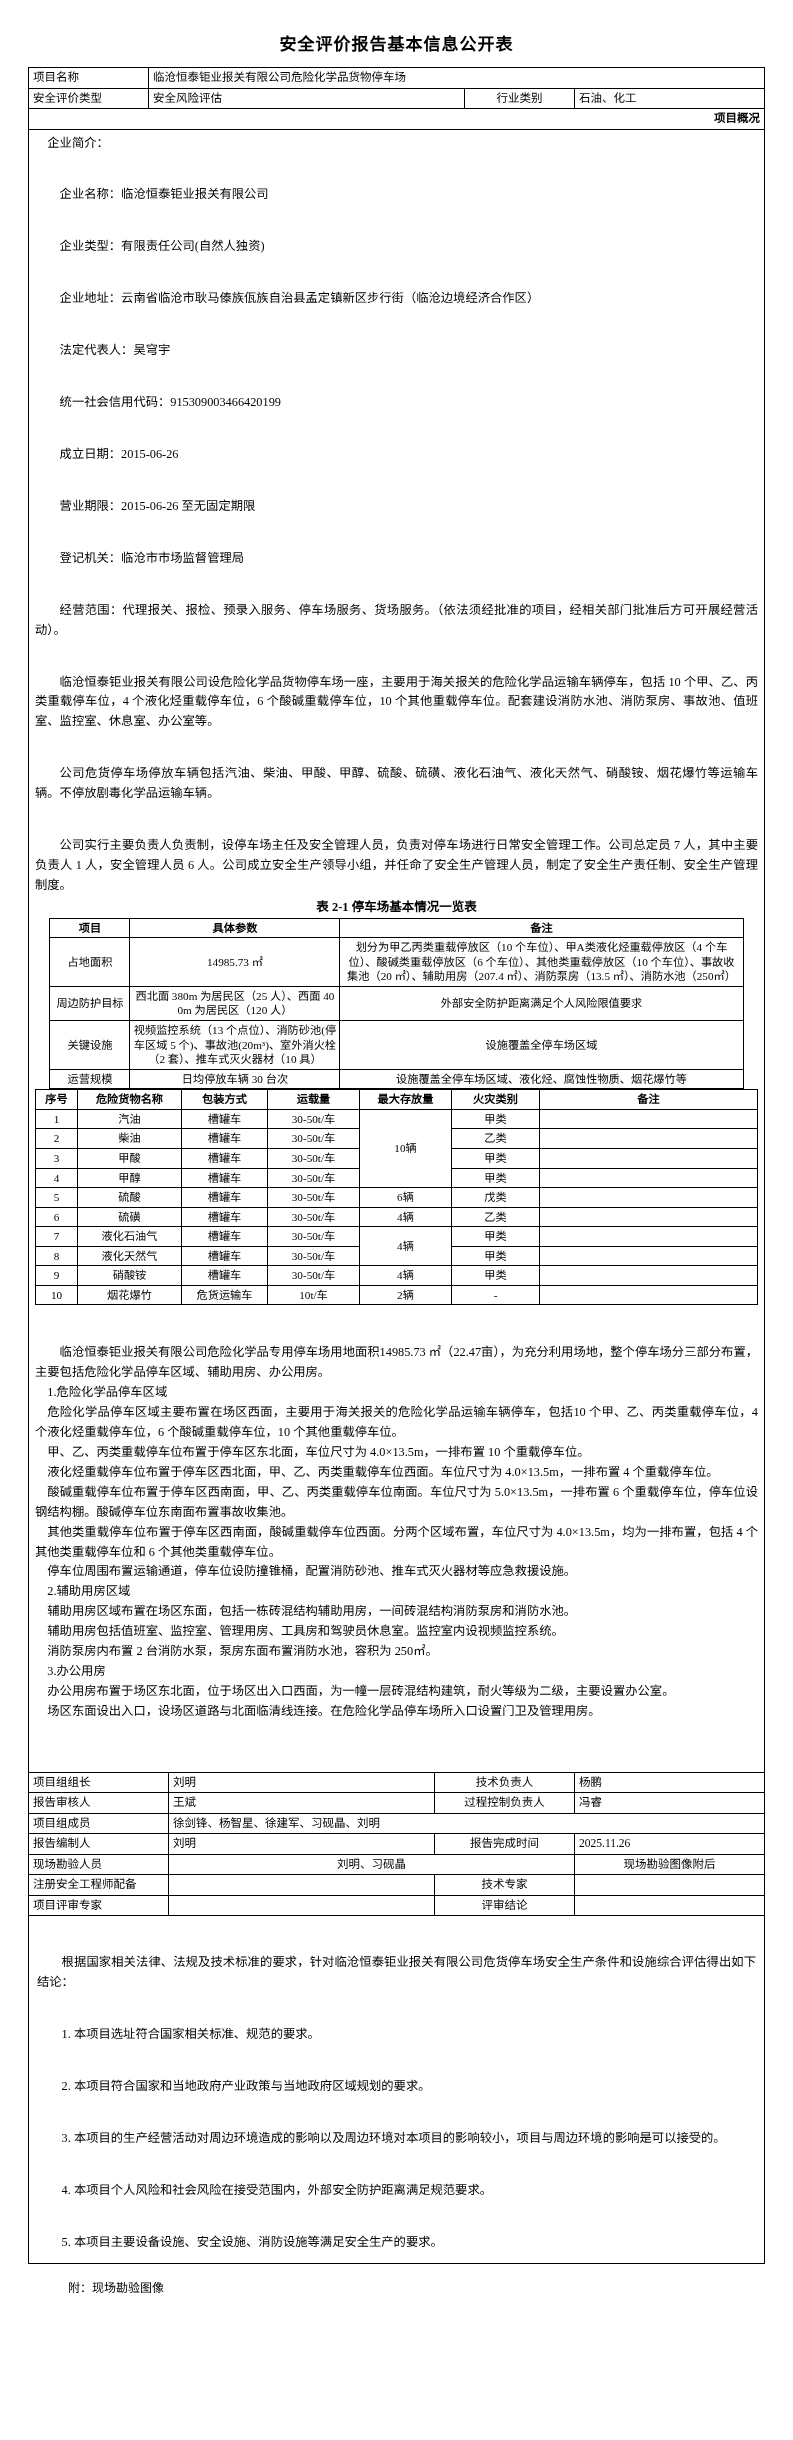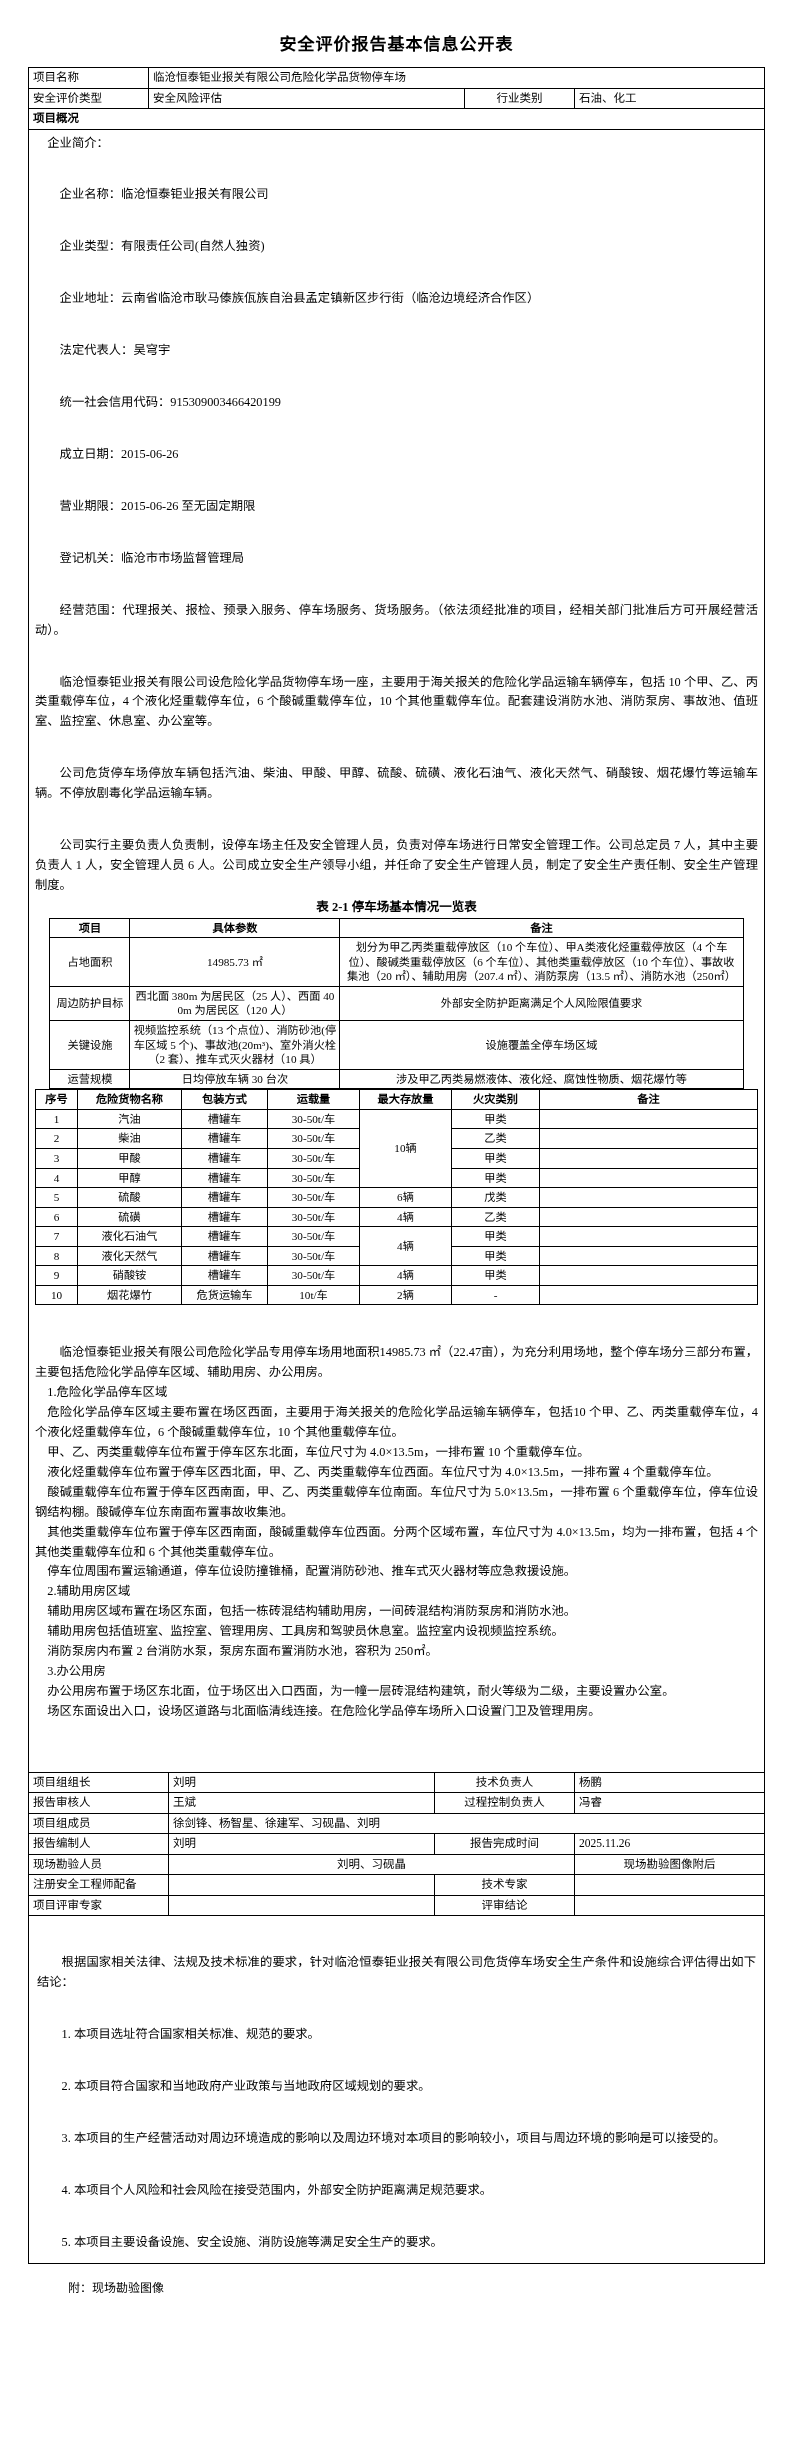--- a/index.html
+++ b/index.html
@@ -35,21 +35,21 @@
   table.grid td, table.grid th {
     border: 1px solid #000000;
     padding: 2px 4px;
     font-size: 11.5px;
     line-height: 1.35;
     vertical-align: middle;
     word-break: break-all;
   }
   .ctr { text-align: center; }
   .section-head {
-    text-align: left;
+    text-align: right;
     font-weight: bold;
     font-size: 13px;
     padding: 4px 0;
   }
 
   
   .prose {
     font-size: 12.3px;
     line-height: 1.62;
     text-align: justify;
@@ -174,21 +174,21 @@
                   <td>外部安全防护距离满足个人风险限值要求</td>
                 </tr>
                 <tr>
                   <td>关键设施</td>
                   <td>视频监控系统（13 个点位）、消防砂池(停车区域 5 个)、事故池(20m³)、室外消火栓（2 套）、推车式灭火器材（10 具）</td>
                   <td>设施覆盖全停车场区域</td>
                 </tr>
                 <tr>
                   <td>运营规模</td>
                   <td>日均停放车辆 30 台次</td>
-                  <td>涉及甲乙丙类易燃液体、液化烃、腐蚀性物质、烟花爆竹等</td>
+                  <td>设施覆盖全停车场区域、液化烃、腐蚀性物质、烟花爆竹等</td>
                 </tr>
               </tbody>
           </table>
 
           <table class="inner">
             <colgroup>
               <col style="width:42px">
                 <col style="width:104px">
                 <col style="width:86px">
               <col style="width:92px">

